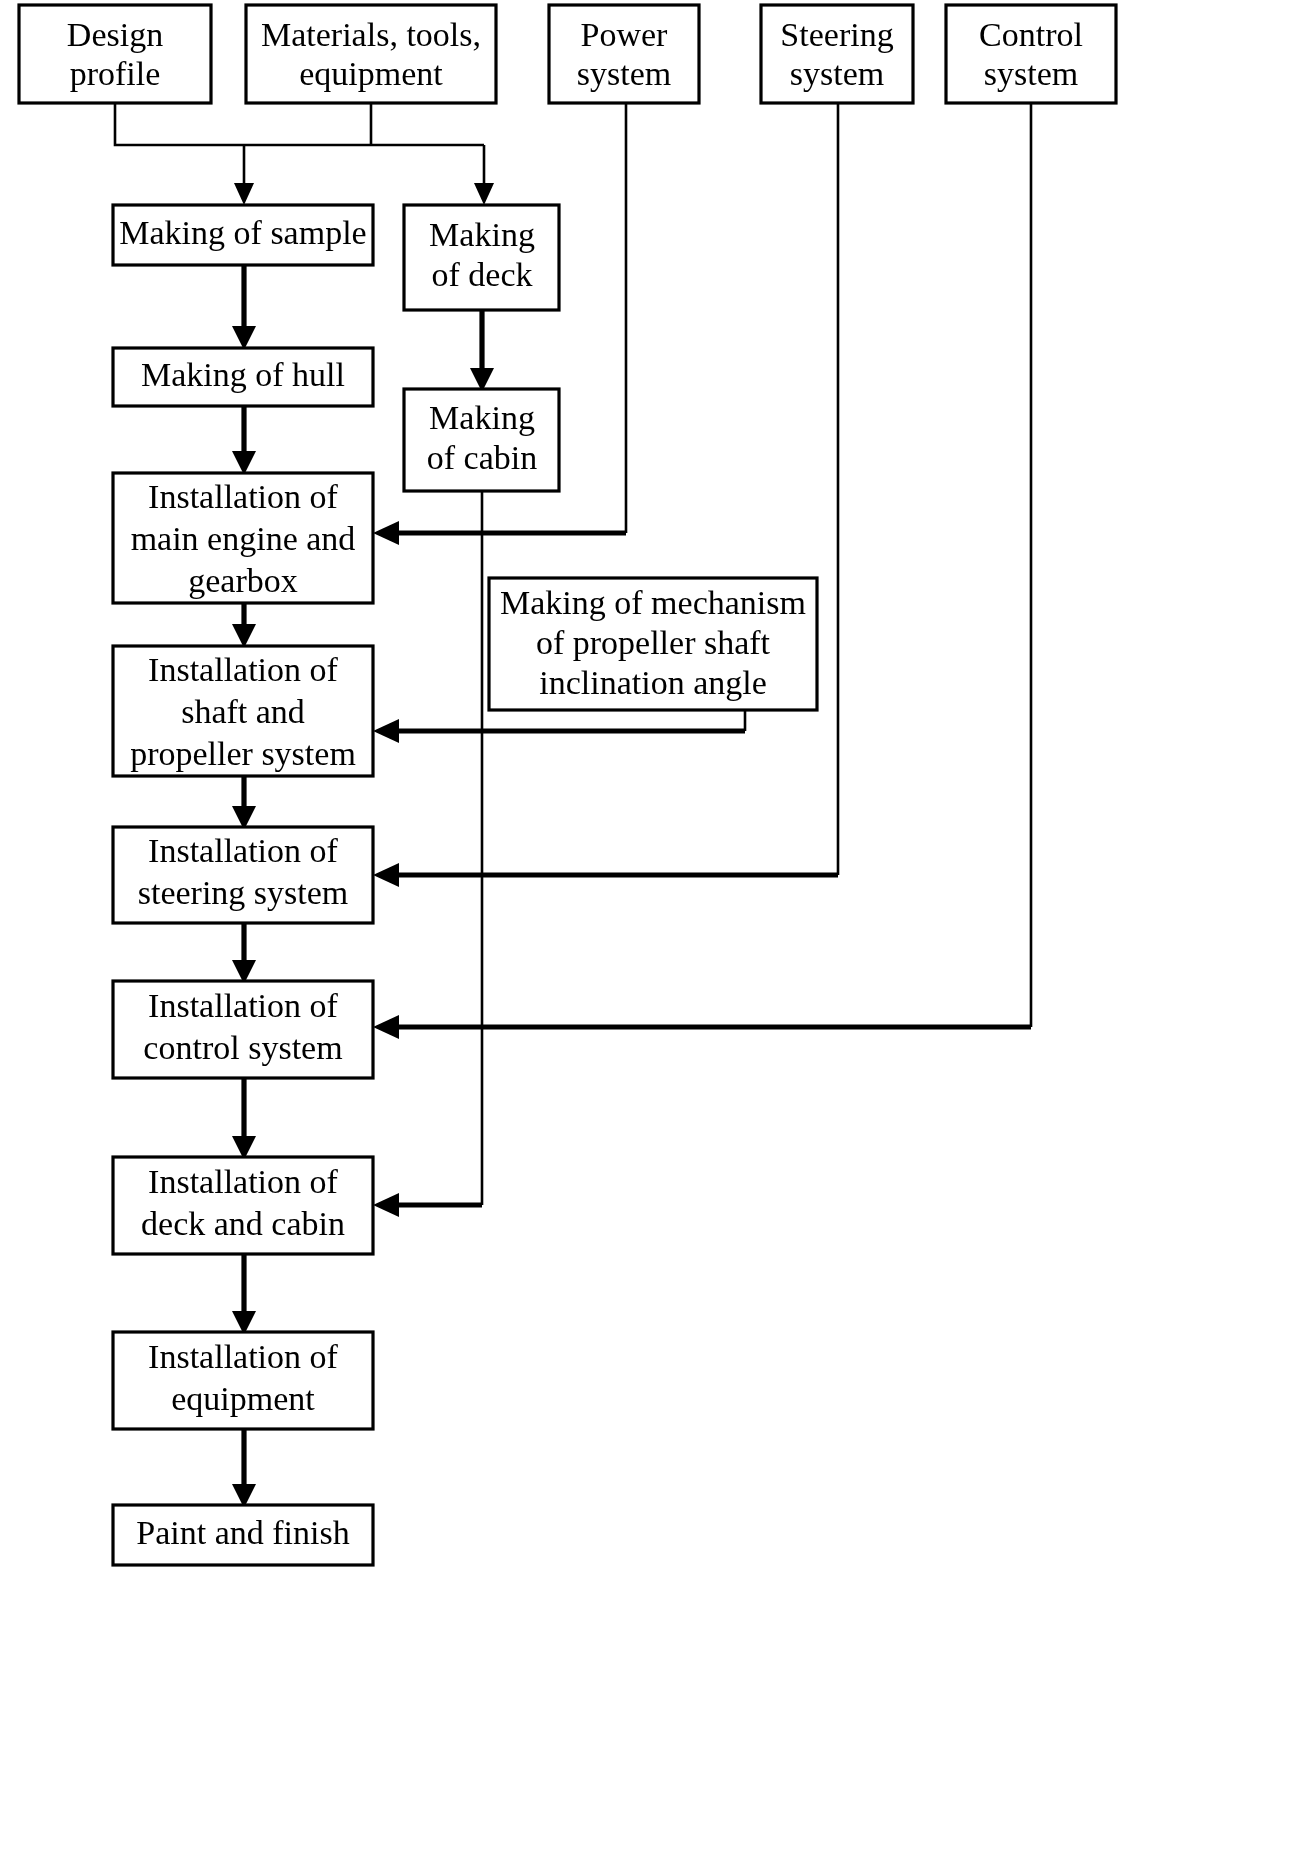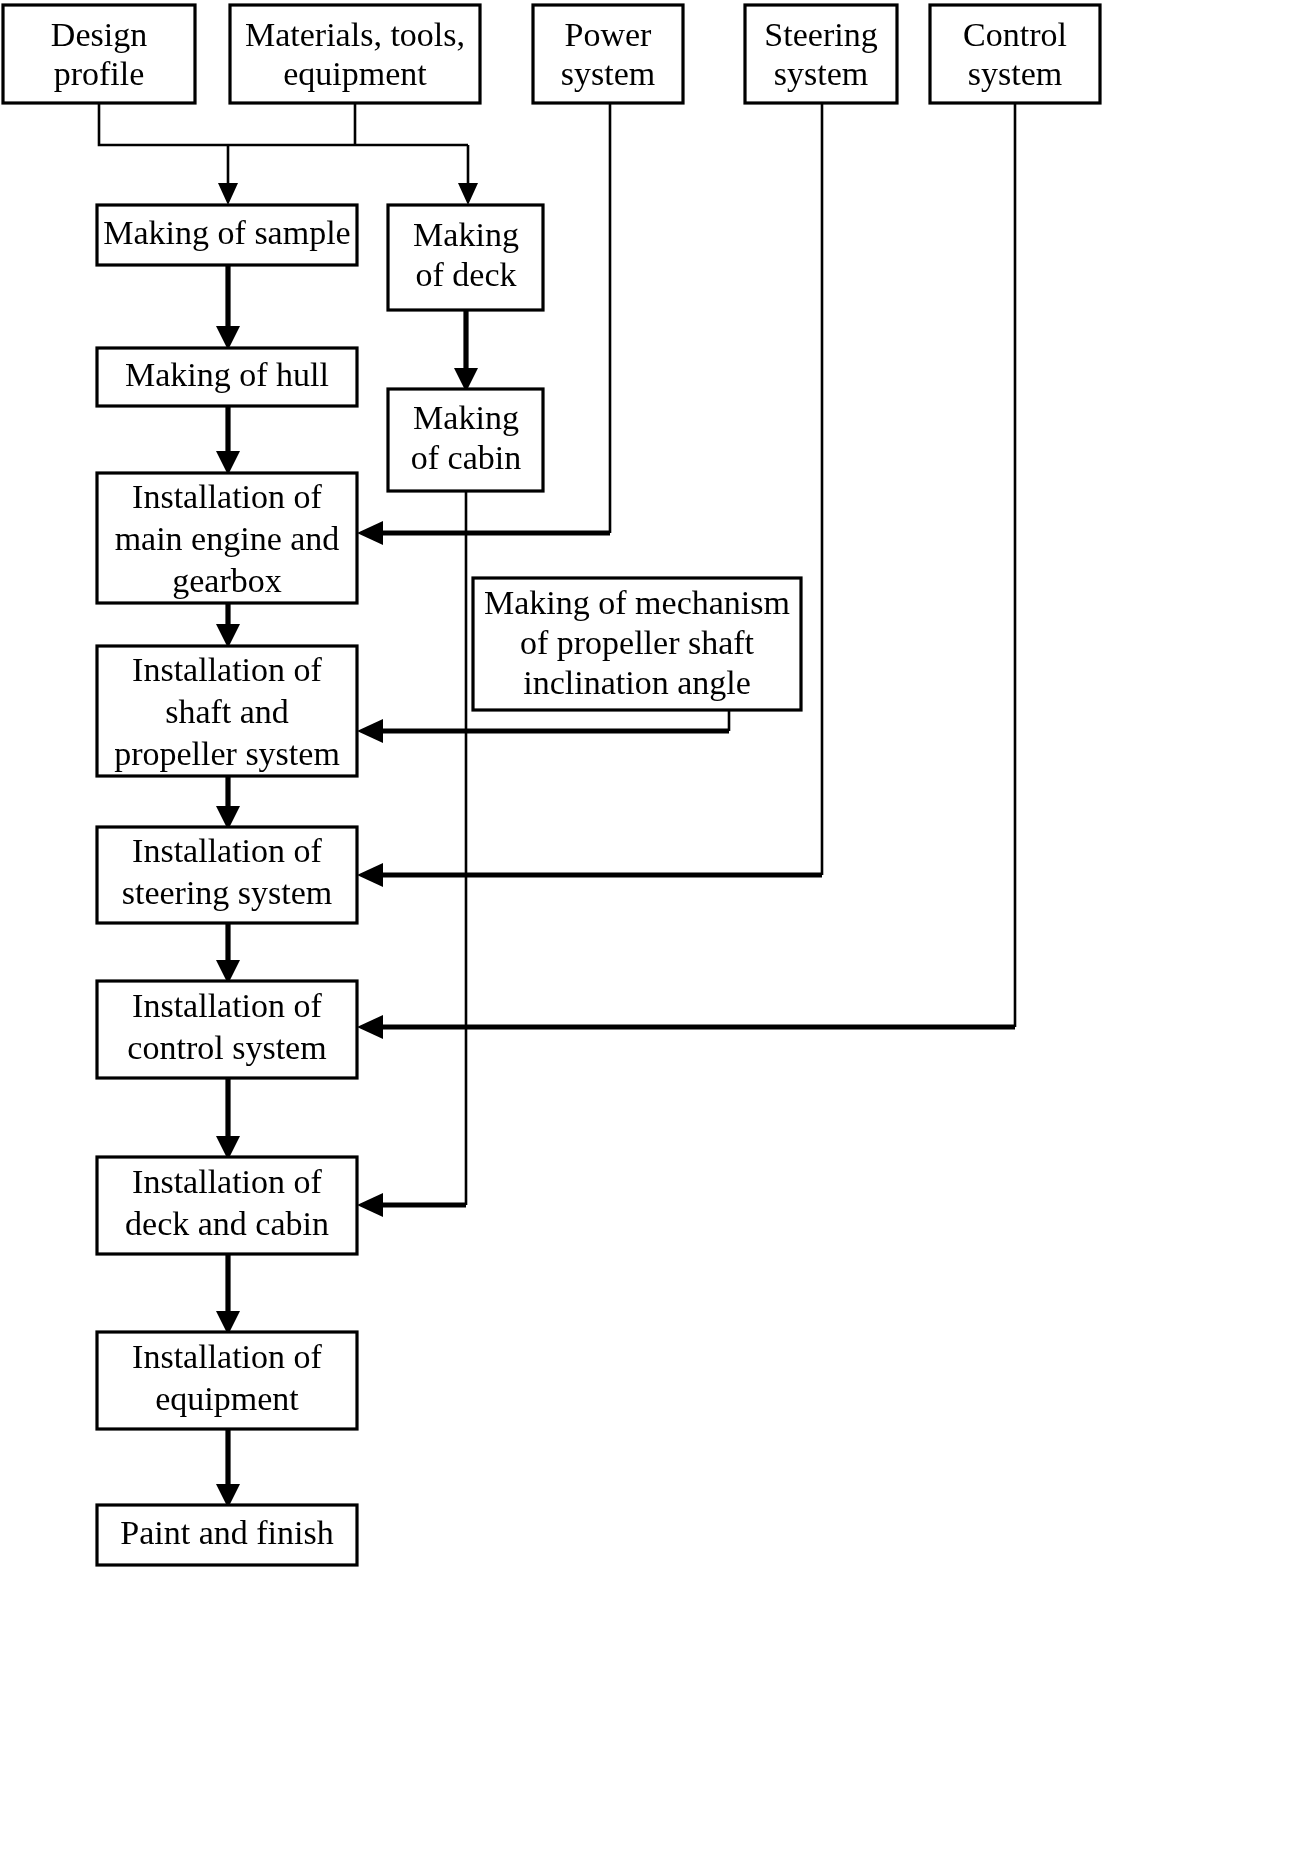--- a/index.html
+++ b/index.html
@@ -10,20 +10,21 @@
   body {
     width: 1300px;
     height: 1850px;
     font-family: "Liberation Serif", "DejaVu Serif", serif;
     overflow: hidden;
   }
   #flow-root {
     position: relative;
     width: 1084px;
     height: 1850px;
+    margin-left: 16px;
   }
   svg.flow-svg {
     position: absolute;
     top: 0;
     left: 0;
     width: 1300px;
     height: 1850px;
     display: block;
   }
   .node-rect {

